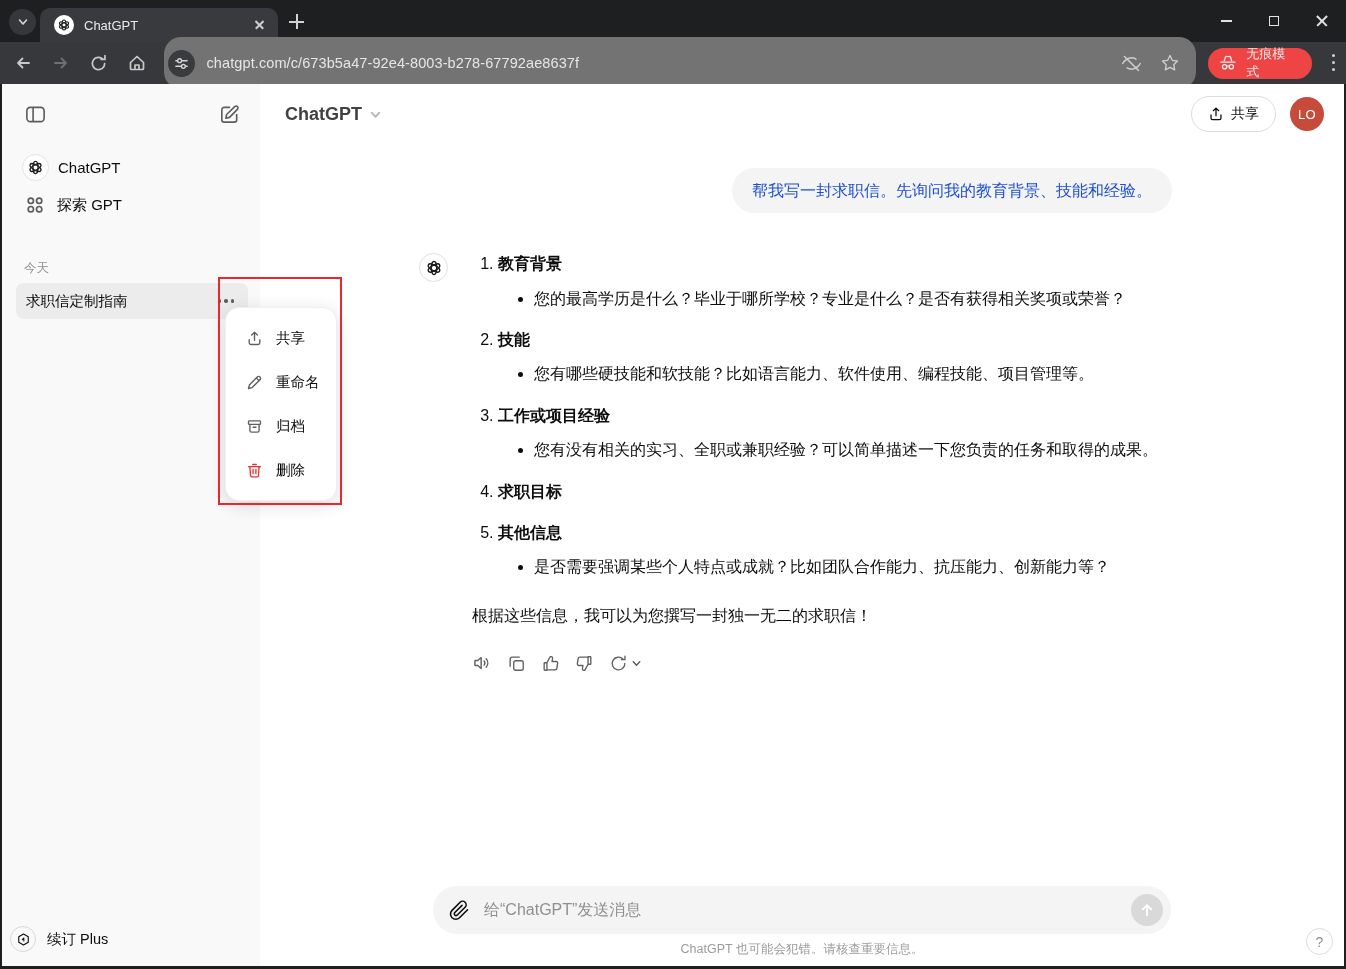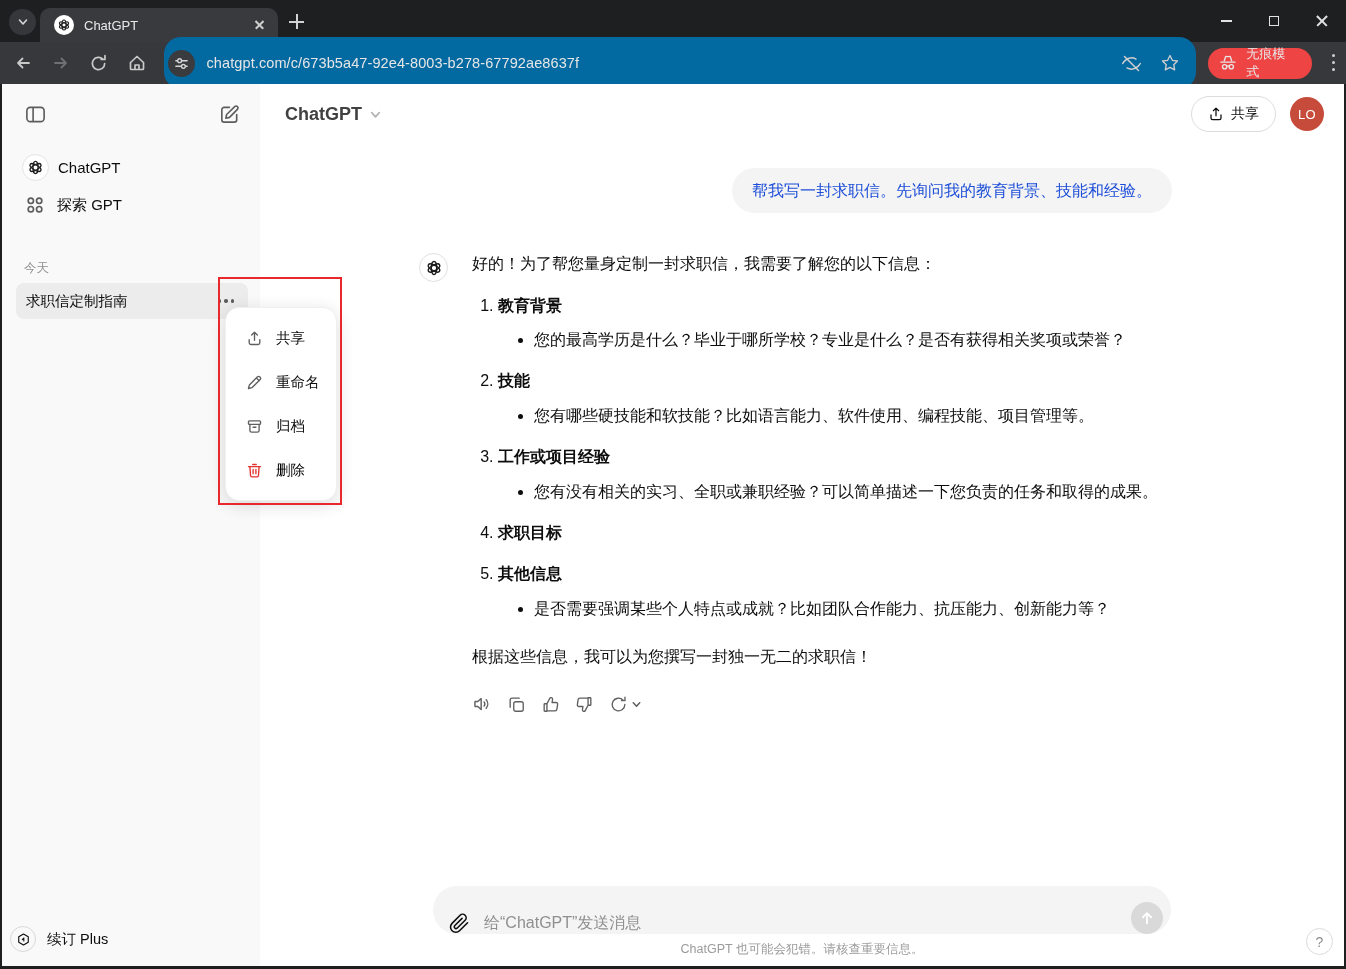--- a/index.html
+++ b/index.html
@@ -22,21 +22,21 @@
   .wincontrols { position:absolute; right:0; top:0; height:42px; display:flex; }
   .winbtn { width:48px; height:42px; display:flex; align-items:center; justify-content:center; }
   .win-min-glyph { width:11px; height:1.6px; background:#e2e2e2; }
   .win-max-glyph { width:10px; height:10px; border:1.6px solid #e2e2e2; }
   .win-close-glyph { position:relative; width:14px; height:14px; }
   .win-close-glyph::before,.win-close-glyph::after{ content:""; position:absolute; left:0; top:6px; width:14px; height:1.6px; background:#e2e2e2; }
   .win-close-glyph::before{ transform:rotate(45deg);} .win-close-glyph::after{ transform:rotate(-45deg);}
 
   .toolbar { position:absolute; top:42px; left:0; right:0; height:42px; background:#37383b; display:flex; align-items:center; }
   .navbtn { width:30px; height:30px; display:flex; align-items:center; justify-content:center; margin-left:8px; border-radius:50%; }
-  .omnibox { margin-left:12px; width:1037px; height:52px; border-radius:17px; background:#0369a1; display:flex; align-items:center; padding:0 10px 0 4px; }
+  .omnibox { margin-left:12px; width:1037px; height:52px; border-radius:17px; background:#737373; display:flex; align-items:center; padding:0 10px 0 4px; }
   .tunebtn { width:27px; height:27px; border-radius:50%; background:#393b3e; display:flex; align-items:center; justify-content:center; }
   .urltext { color:#e6e6e6; font-size:14.5px; margin-left:12px; flex:1; letter-spacing:0.1px; }
   .omni-icons { display:flex; align-items:center; gap:18px; margin-right:6px; }
   .incog-pill { margin-left:12px; height:31px; border-radius:16px; background:#ef4444; display:flex; align-items:center; padding:0 14px 0 10px; gap:8px; }
   .incog-label { color:#e8e8e8; font-size:13px; }
   .kebab { margin-left:10px; width:24px; height:24px; position:relative; }
   .kebab i { position:absolute; left:10px; width:3.4px; height:3.4px; border-radius:50%; background:#d0d0d0; }
   .kebab i:nth-child(1){top:3px;} .kebab i:nth-child(2){top:10px;} .kebab i:nth-child(3){top:17px;}
 
   
@@ -72,21 +72,21 @@
   .asst-body { font-size:16px; color:#0d0d0d; line-height:1.65; }
   .asst-body p.intro { margin-bottom:14px; }
   .asst-list { padding-left:26px; }
   .asst-list > li { margin:15px 0; }
   .asst-list b { font-weight:bold; }
   .asst-list ul { list-style:disc; padding-left:36px; margin-top:8px; }
   .asst-body p.closing { margin-top:22px; }
   .actions { display:flex; align-items:center; gap:15px; margin-top:24px; }
   .action-btn { color:#5f5f5f; display:flex; align-items:center; }
 
-  .composer { position:absolute; left:50%; transform:translateX(-50%); bottom:32px; width:738px; height:48px; background:#f4f4f4; border-radius:26px; display:flex; align-items:flex-end; padding:0 8px 0 16px; }
+  .composer { position:absolute; left:50%; transform:translateX(-50%); bottom:32px; width:738px; height:48px; background:#f4f4f4; border-radius:26px; display:flex; align-items:center; padding:0 8px 0 16px; }
   .composer-placeholder { font-size:16px; color:#8f8f8f; margin-left:14px; flex:1; }
   .send-btn { width:32px; height:32px; border-radius:50%; background:#d9d9d9; display:flex; align-items:center; justify-content:center; }
   .disclaimer { position:absolute; left:0; right:0; bottom:8px; text-align:center; font-size:12.5px; color:#9b9b9b; }
   .help-btn { position:absolute; right:11px; bottom:11px; width:27px; height:27px; border-radius:50%; border:1px solid #dcdcdc; color:#8f8f8f; font-size:14px; display:flex; align-items:center; justify-content:center; background:#fff; }
 
   
   .ctx-menu { position:absolute; left:225px; top:307px; width:112px; background:#fff; border-radius:14px; box-shadow:0 4px 18px rgba(0,0,0,0.14); border:1px solid #f0f0f0; padding:8px 0; z-index:40; }
   .ctx-item { height:44px; display:flex; align-items:center; gap:13px; padding-left:20px; font-size:14.5px; color:#0d0d0d; }
   .ctx-item.danger { color:#000000; }
   .annotation { position:absolute; left:218px; top:277px; width:124px; height:228px; border:2px solid #e8282d; z-index:50; pointer-events:none; }
@@ -282,21 +282,20 @@
         <span class="asst-avatar">
           <svg width="18" height="18" viewBox="0 0 24 24">
               <g fill="none" stroke="#1b1b1b" stroke-width="1.9">
                 <ellipse cx="12" cy="12" rx="3.6" ry="8.6"></ellipse>
                 <ellipse cx="12" cy="12" rx="3.6" ry="8.6" transform="rotate(60 12 12)"></ellipse>
                 <ellipse cx="12" cy="12" rx="3.6" ry="8.6" transform="rotate(120 12 12)"></ellipse>
               </g>
             </svg>
         </span>
         <div class="asst-body">
-          <p class="intro">好的！为了帮您量身定制一封求职信，我需要了解您的以下信息：</p>
           <ol class="asst-list">
             <li><b>教育背景</b>
               <ul>
                   <li>您的最高学历是什么？毕业于哪所学校？专业是什么？是否有获得相关奖项或荣誉？</li>
                 </ul></li>
             <li><b>技能</b>
               <ul>
                   <li>您有哪些硬技能和软技能？比如语言能力、软件使用、编程技能、项目管理等。</li>
                 </ul></li>
             <li><b>工作或项目经验</b>

